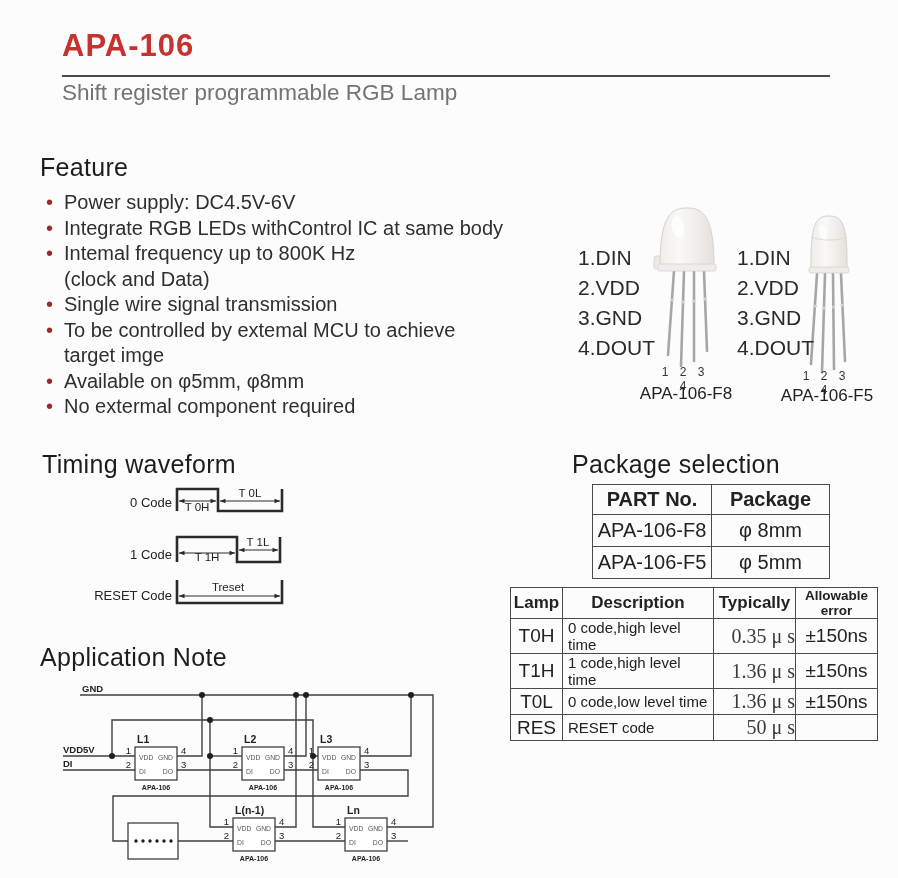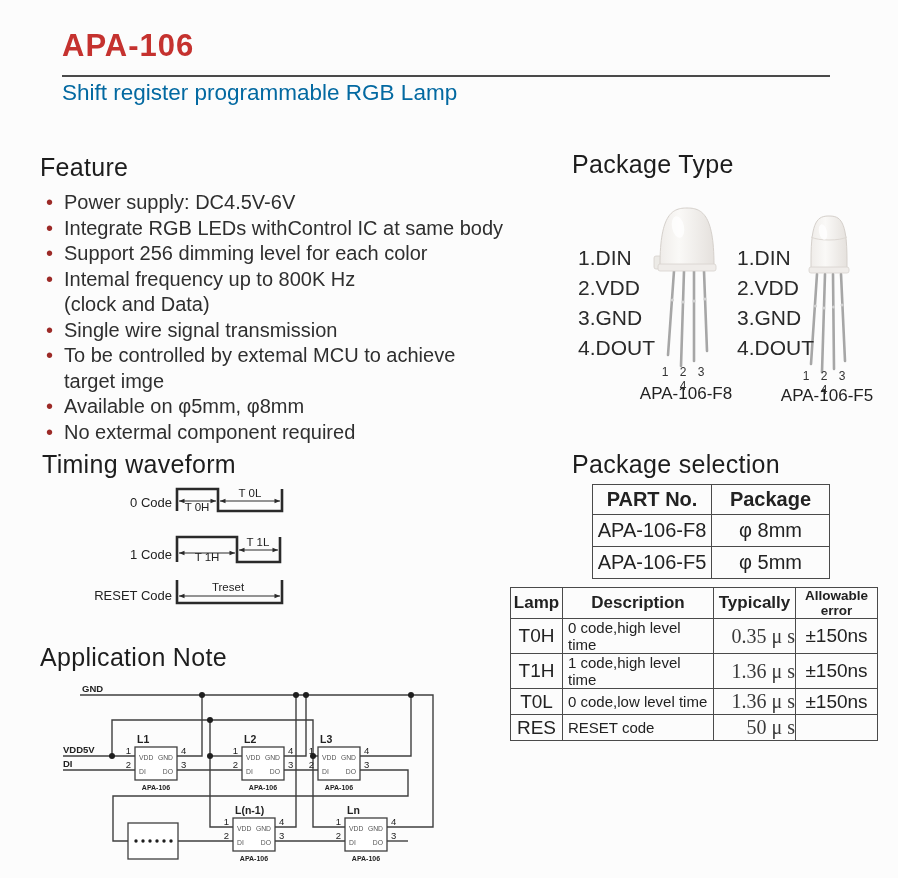--- a/index.html
+++ b/index.html
@@ -1,21 +1,21 @@
 <!DOCTYPE html>
 <html><head>
 <meta charset="utf-8">
 <style>
   html,body{margin:0;padding:0;}
   .page{position:relative;width:898px;height:878px;background:#fcfcfc;overflow:hidden;
         font-family:"Liberation Sans",sans-serif;color:#222;}
   .abs{position:absolute;}
   .title{left:62px;top:28px;font-size:31px;font-weight:bold;letter-spacing:1px;color:#c5322f;}
   .title-rule{left:62px;top:75px;width:768px;height:2px;background:#4a4a4a;}
-  .subtitle{left:62px;top:80px;font-size:22.5px;color:#0369a1;}
+  .subtitle{left:62px;top:80px;font-size:22.5px;color:#737373;}
   .h2{font-size:25px;font-weight:normal;color:#1d1d1d;letter-spacing:.3px;}
   
   .feat-list{left:42px;top:190px;width:520px;font-size:20px;color:#2f2f2f;}
   .feat-list .row{line-height:25.5px;padding-left:22px;position:relative;}
   .feat-list .row.b::before{content:"\2022";position:absolute;left:4px;color:#9c2a27;}
   
   .pinlist{font-size:21px;color:#2a2a2a;line-height:30px;}
   .pin-nums{font-size:12px;letter-spacing:4px;color:#333;text-align:center;}
   .led-caption{font-size:17px;color:#222;text-align:center;}
   
@@ -54,31 +54,29 @@
 <div class="page">
 
   <div class="abs title">APA-106</div>
   <div class="abs title-rule"></div>
   <div class="abs subtitle">Shift register programmable RGB Lamp</div>
 
   <div class="abs h2" style="left:40px;top:153px">Feature</div>
   <div class="abs feat-list">
     <div class="row b">Power supply: DC4.5V-6V</div>
     <div class="row b">Integrate RGB LEDs withControl IC at same body</div>
-    <div class="row b">Support 256 dimming level for each color</div>
     <div class="row b">Intemal frequency up to 800K Hz</div>
     <div class="row">(clock and Data)</div>
     <div class="row b">Single wire signal transmission</div>
     <div class="row b">To be controlled by extemal MCU to achieve</div>
     <div class="row">target imge</div>
     <div class="row b">Available on  φ5mm, φ8mm</div>
     <div class="row b">No extermal component required</div>
   </div>
 
-  <div class="abs h2" style="left:572px;top:150px">Package Type</div>
 
   <svg class="abs" style="left:647px;top:203px" width="80" height="168" viewBox="0 0 80 168">
     <defs>
       <linearGradient id="g8" x1="0" y1="0" x2="1" y2="0">
         <stop offset="0" stop-color="#efece9"></stop>
           <stop offset="0.35" stop-color="#faf9f7"></stop>
           <stop offset="1" stop-color="#e5e1dd"></stop>
       </linearGradient>
     </defs>
     <g>

